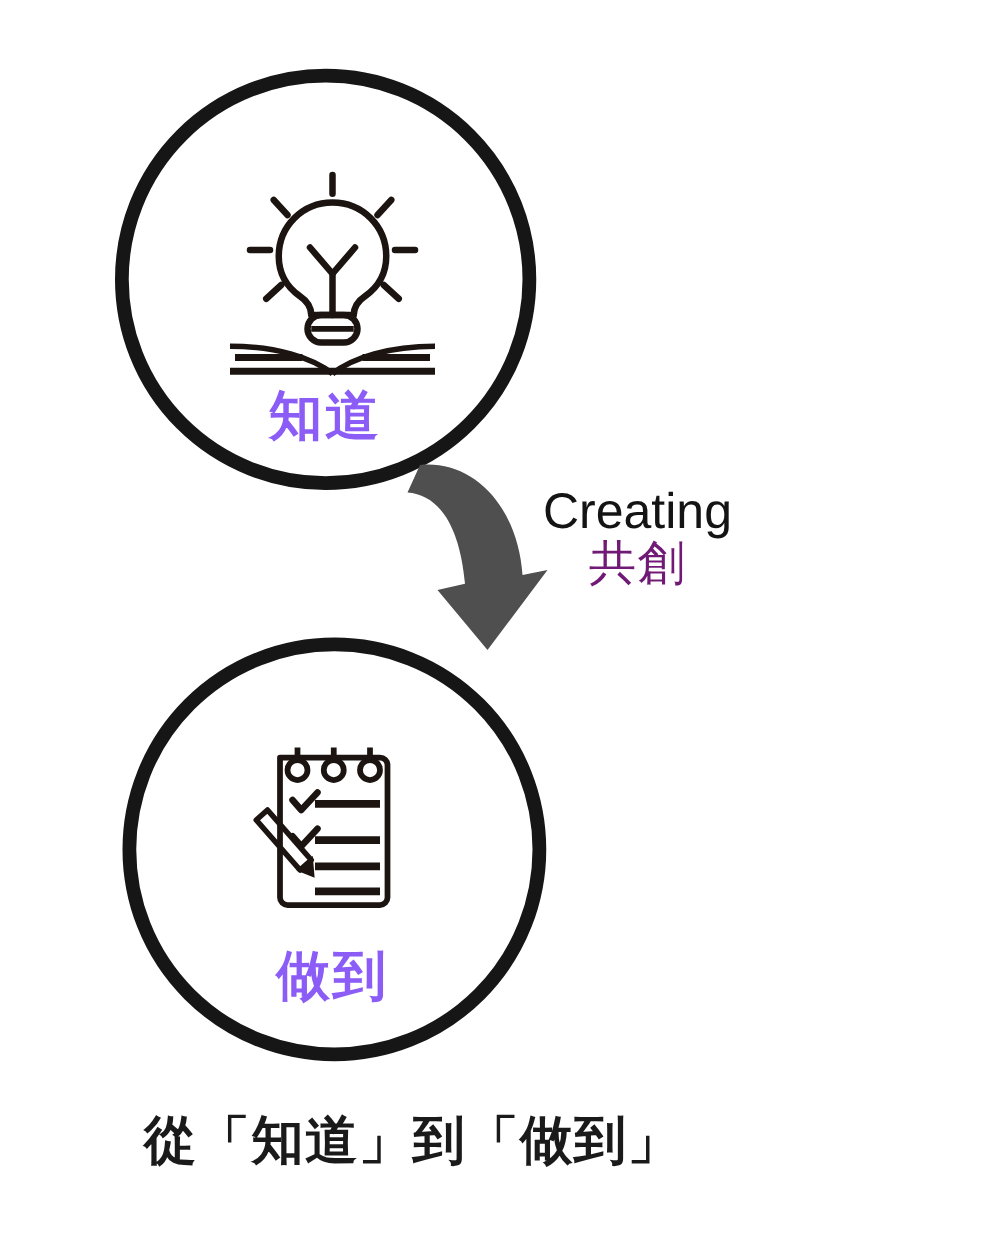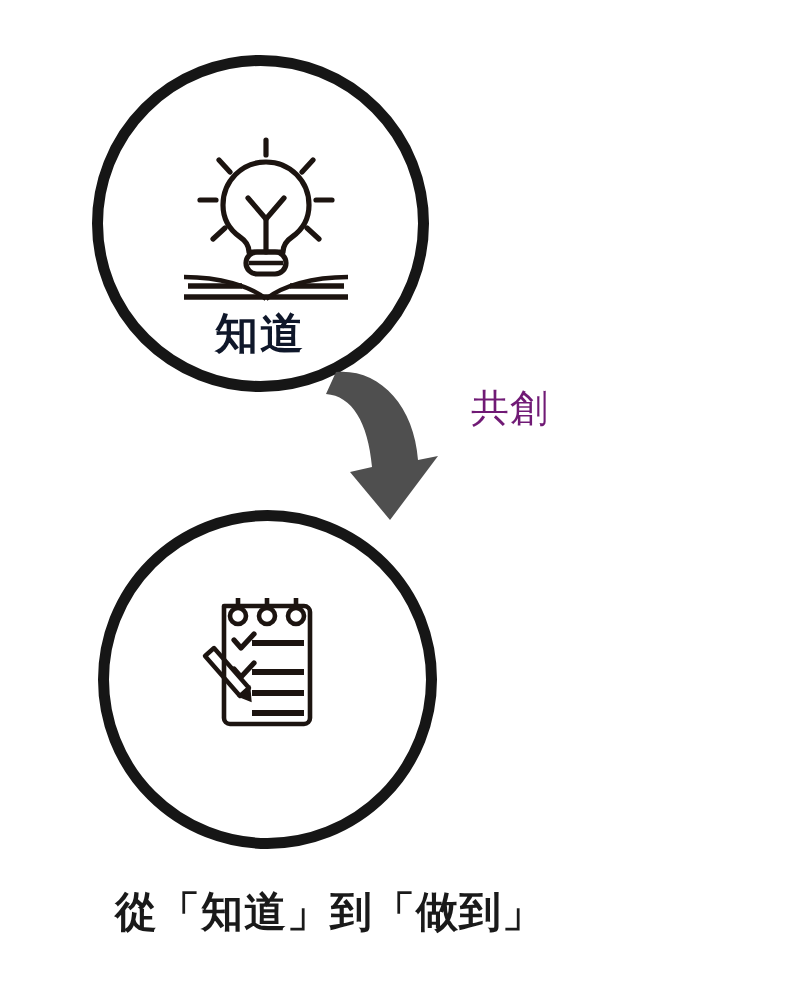--- a/index.html
+++ b/index.html
@@ -64,21 +64,21 @@
   }
 
   
   .circle-label {
     position: absolute;
     width: 340px;
     text-align: center;
     font-family: "DejaVu Sans", "Liberation Sans", sans-serif;
     font-size: 43px;
     font-weight: 700;
-    color: #0f172a;
+    color: #8b5cf6;
     letter-spacing: 2px;
     line-height: 1;
     white-space: nowrap;
   }
   #label-know {
     left: 90px;
     top: 312px;
   }
   #label-do {
     left: 96px;
@@ -187,20 +187,21 @@
                L 118 96
                L 70 160
                L 30 112
                L 52 107
                C 48 62 32 36 6 34
                Z" fill="#4f4f4f"></path>
     </svg>
   </div>
 
   <div id="creating-text">
+    <span id="creating-en">Creating</span>
     <span id="creating-zh">共創</span>
   </div>
 
   <div class="circle" id="circle-do"></div>
 
   <div class="icon-wrap" id="icon-checklist">
     <svg viewBox="0 0 128 140" width="128" height="140" aria-hidden="true">
 
       <path d="M24 14 L 104 14 A 6 6 0 0 1 110 20 L 110 126 A 6 6 0 0 1 104 132
                L 30 132 A 6 6 0 0 1 24 126 L 24 14 Z" fill="none" stroke="#1c1410" stroke-width="4.6" stroke-linejoin="round"></path>
@@ -226,16 +227,17 @@
         <line x1="52" y1="121" x2="104" y2="121"></line>
       </g>
 
       <g fill="none" stroke="#1c1410" stroke-width="4.4" stroke-linejoin="round">
         <path d="M5 64 L 14 56 L 49 96 L 40 104 Z"></path>
       </g>
       <path d="M40 104 L 49 96 L 50 108 Z" fill="#1c1410" stroke="#1c1410" stroke-width="3"></path>
     </svg>
   </div>
 
+  <div class="circle-label" id="label-do">做到</div>
 
   <div id="bottom-caption">從「知道」到「做到」</div>
 
 </div>
 
 </body></html>

